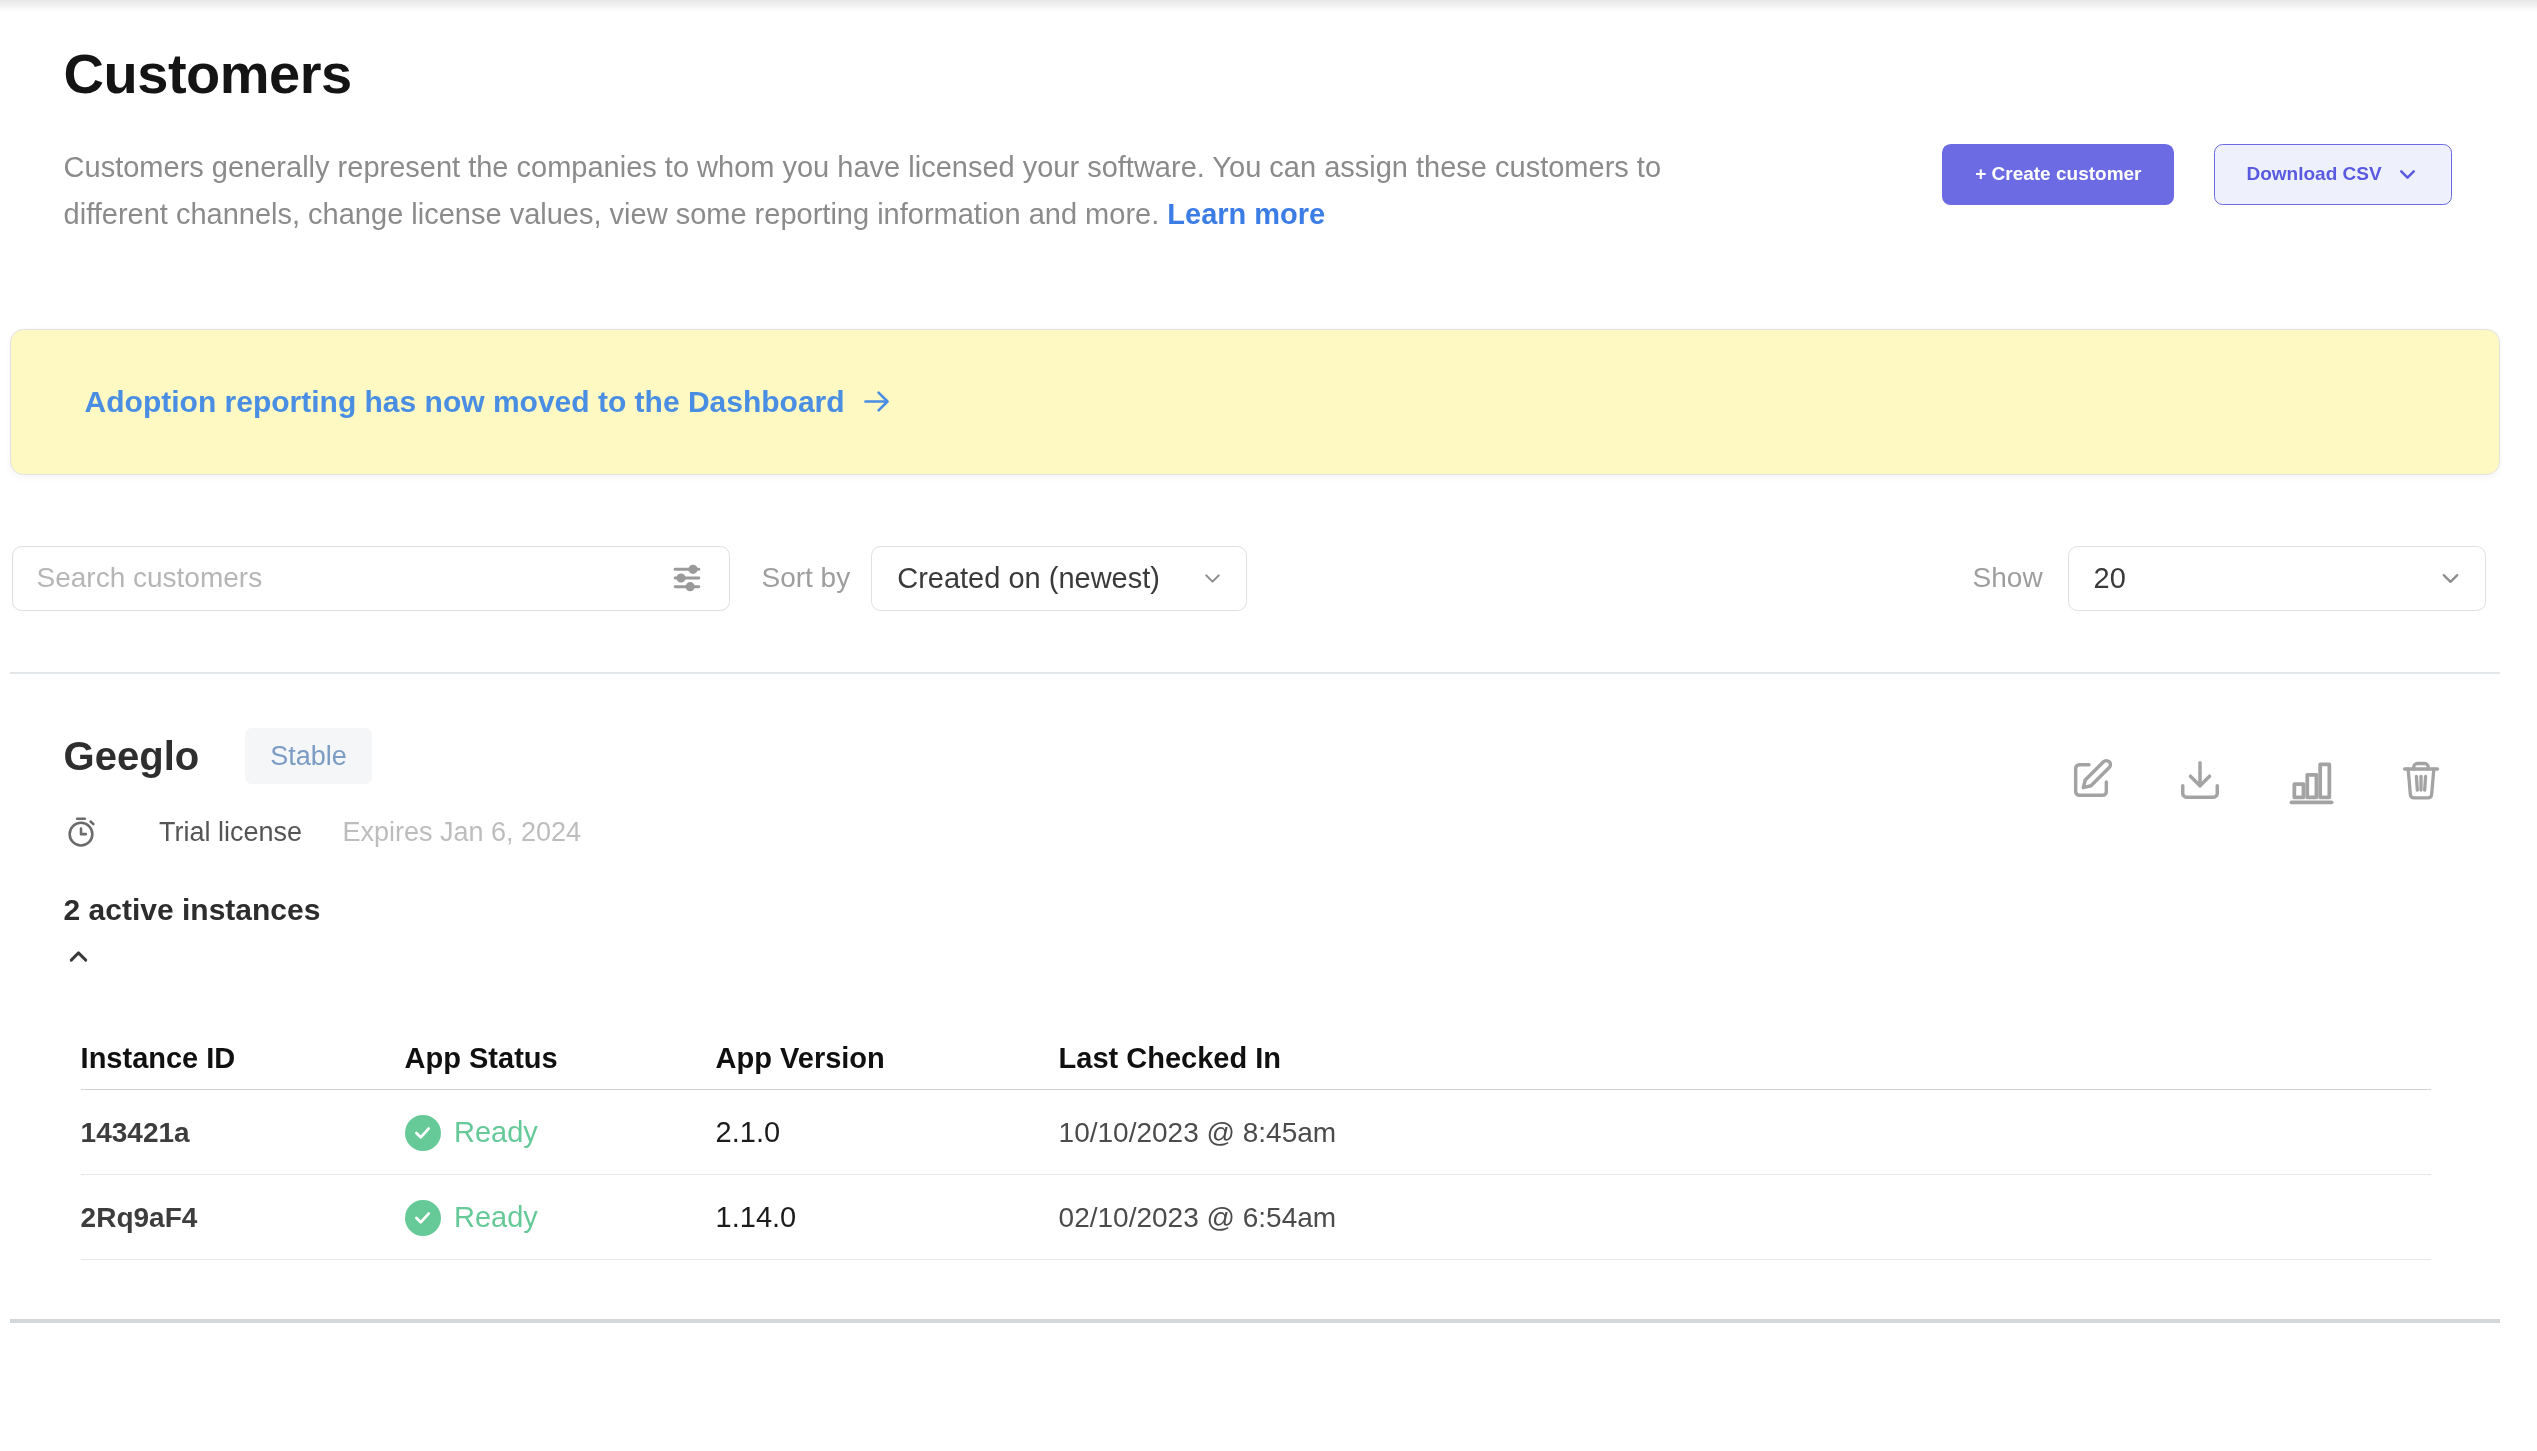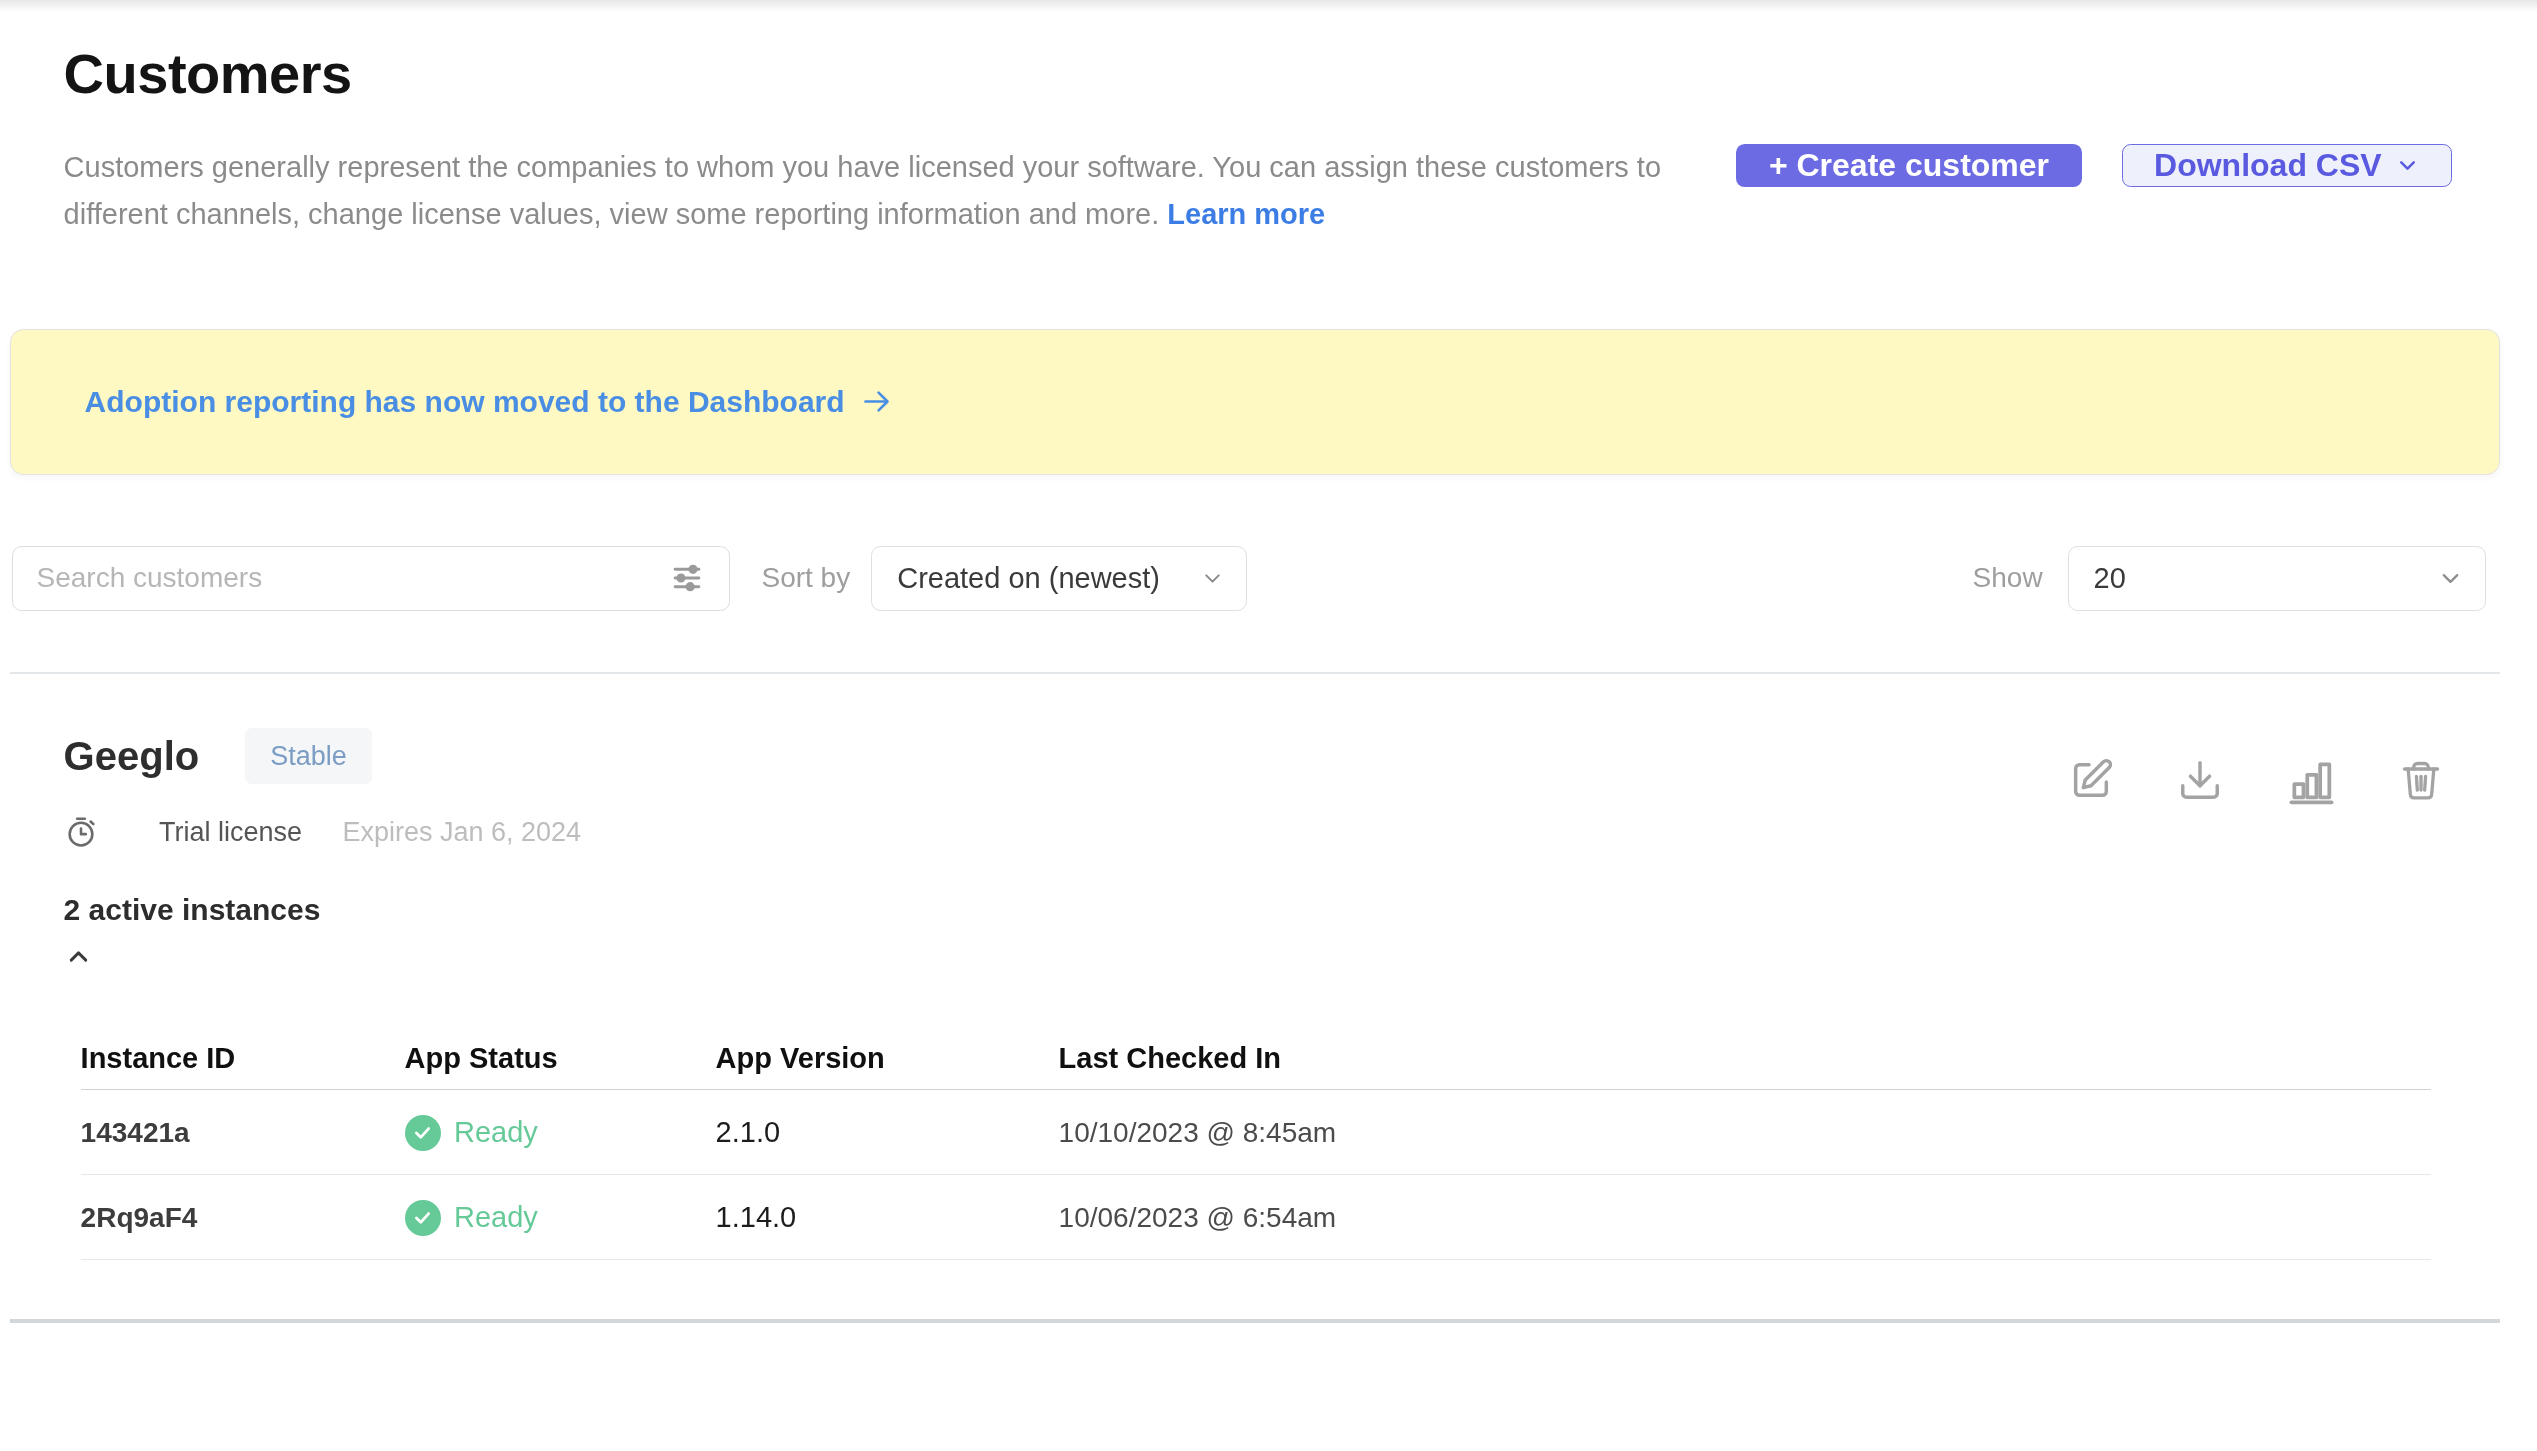--- a/index.html
+++ b/index.html
@@ -45,23 +45,23 @@
     text-decoration: none;
     cursor: pointer;
   }
   .header-actions {
     display: flex;
     gap: 40px;
     margin-right: 48px;
     flex-shrink: 0;
   }
   .btn {
-    height: 43px;
+    height: 61px;
     border-radius: 8.6px;
-    font-size: 32px;
+    font-size: 19px;
     font-weight: 700;
     display: inline-flex;
     align-items: center;
     justify-content: center;
     cursor: pointer;
     border: none;
     font-family: inherit;
   }
   .btn-primary {
     background: #6c6be4;
@@ -486,20 +486,20 @@
       <div class="cell-id c1">2Rq9aF4</div>
       <div class="cell-status c2">
         <span class="check-circle">
           <svg width="21" height="21" viewBox="0 0 24 24" fill="none" stroke="#ffffff" stroke-width="3.2" stroke-linecap="round" stroke-linejoin="round">
               <polyline points="5 12.5 10 17.5 19 7.5"></polyline>
             </svg>
         </span>
         <span class="status-text">Ready</span>
       </div>
       <div class="cell-ver c3">1.14.0</div>
-      <div class="cell-date c4">10/06/2023 @ 6:54am</div>
+      <div class="cell-date c4">02/10/2023 @ 6:54am</div>
     </div>
   </div>
 
   <div class="bottom-divider"></div>
 
 </div>
 
 
 </body></html>

